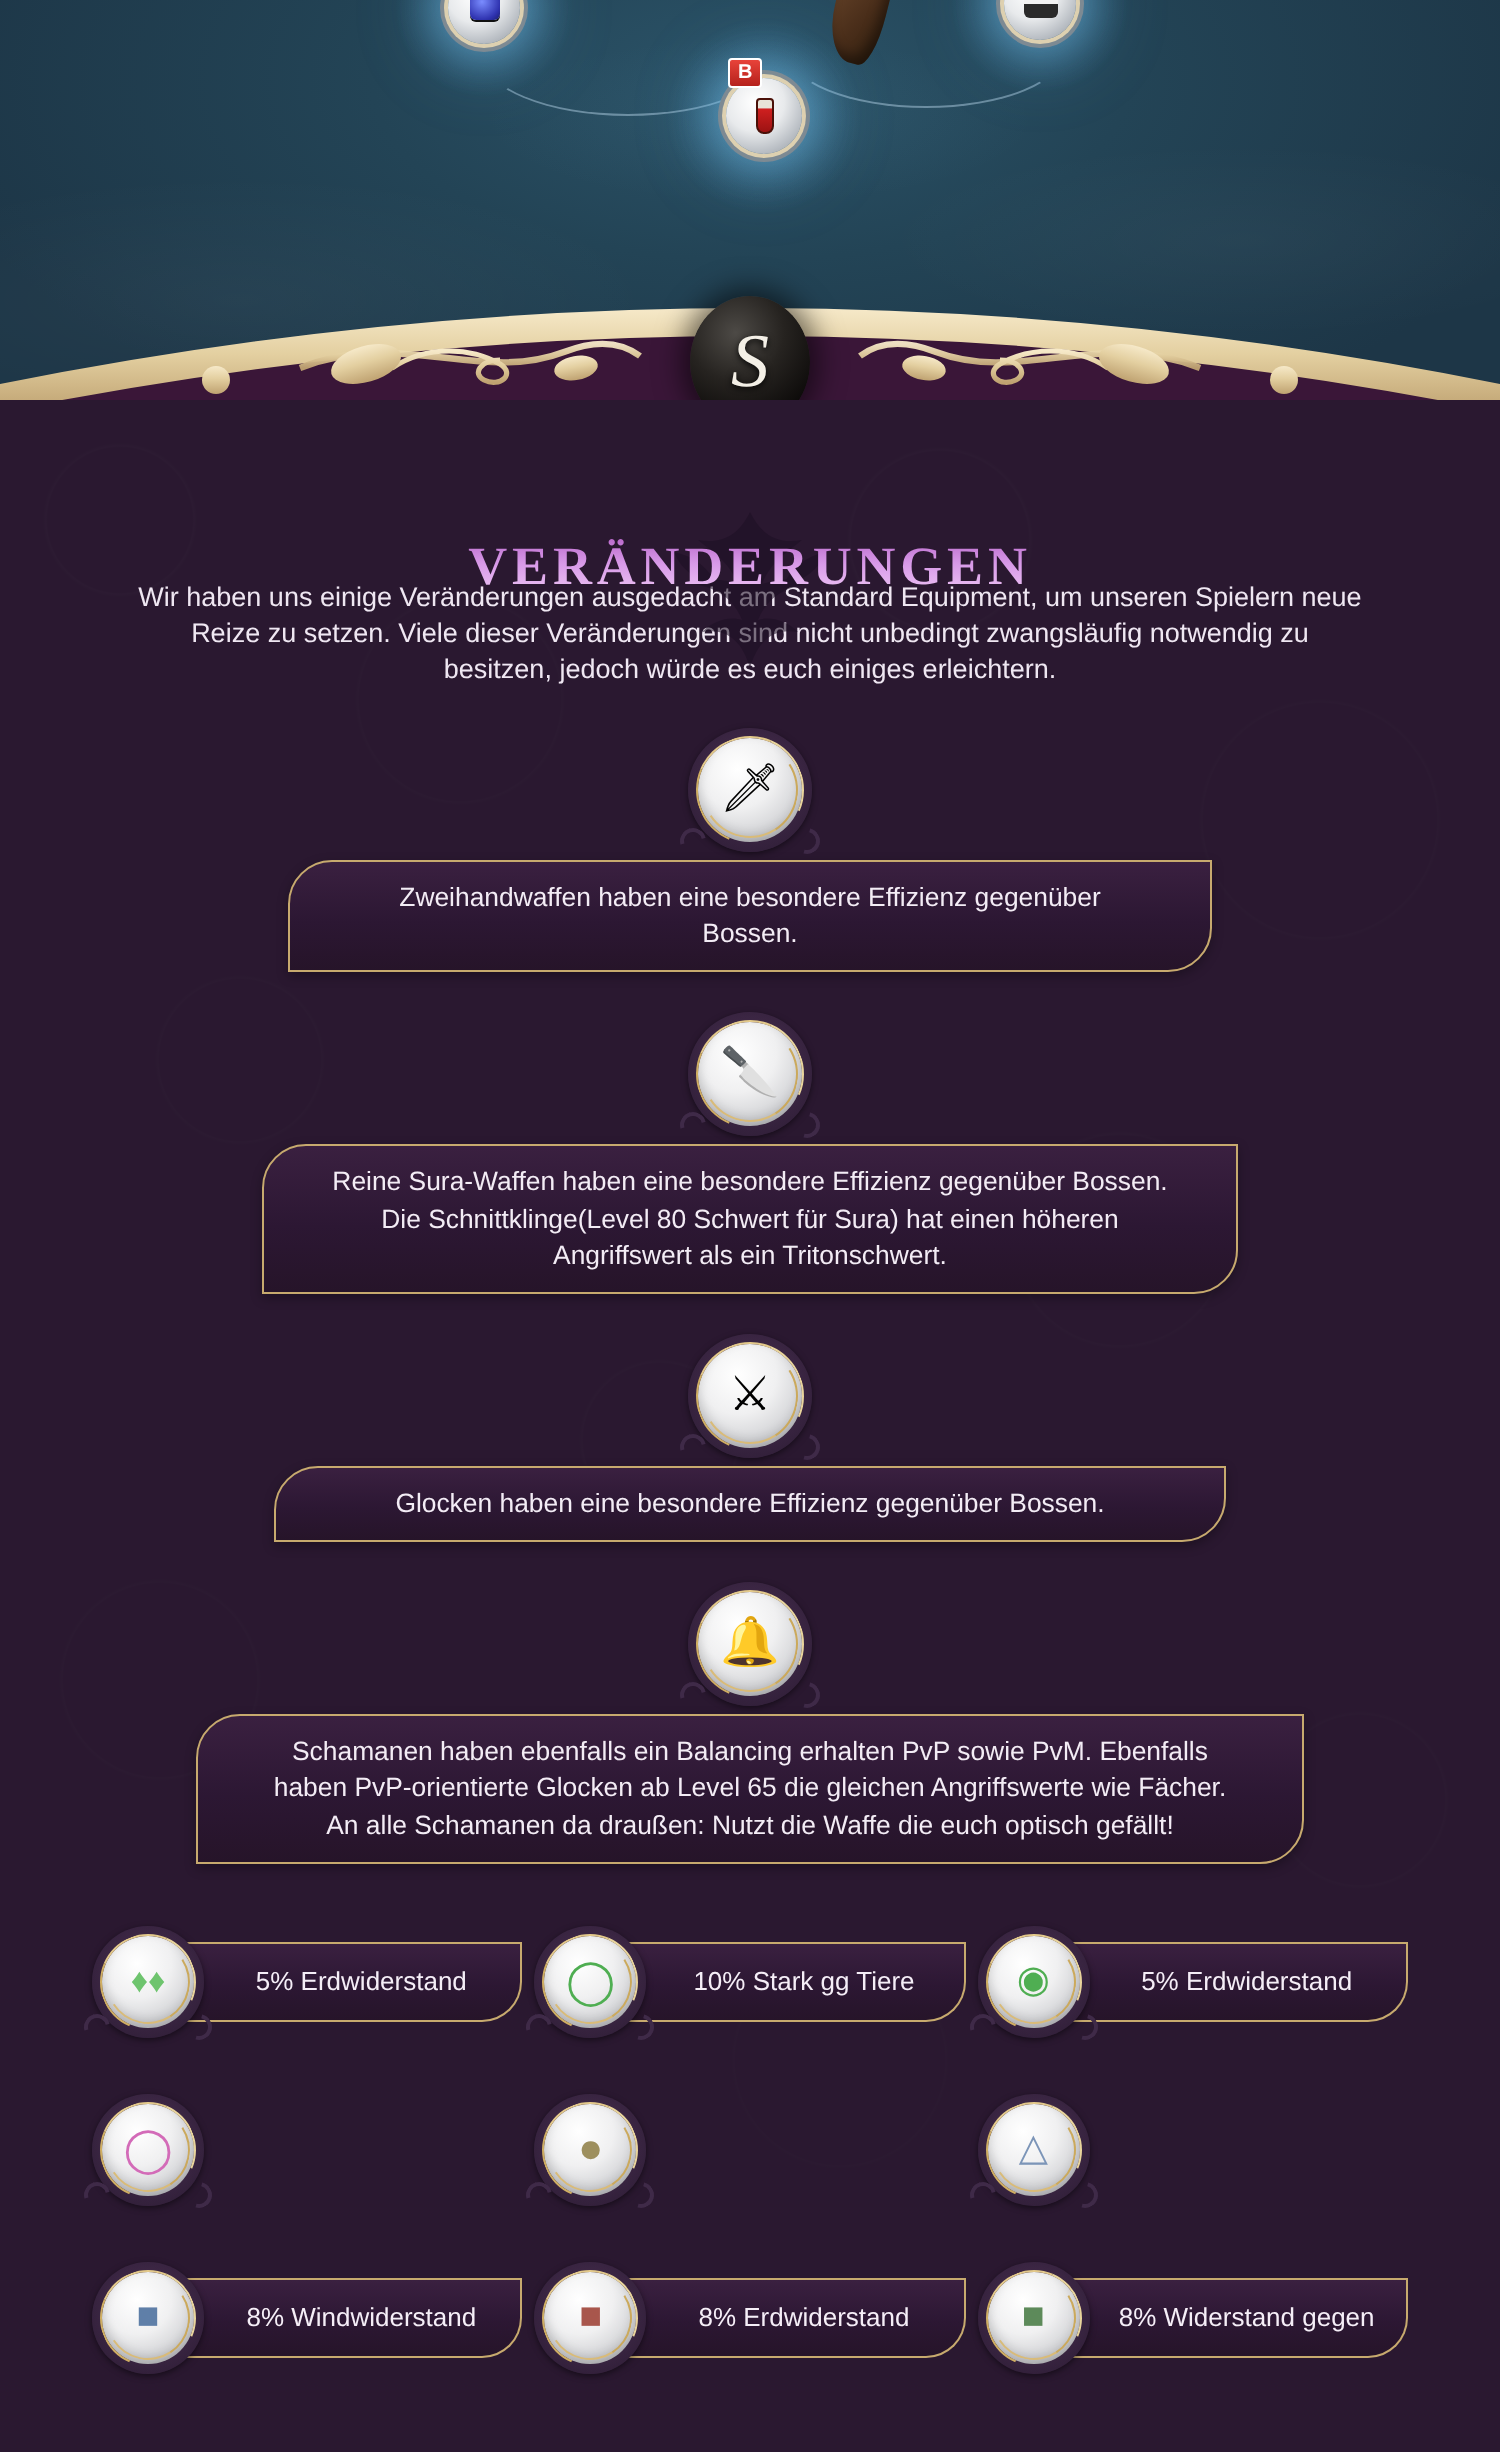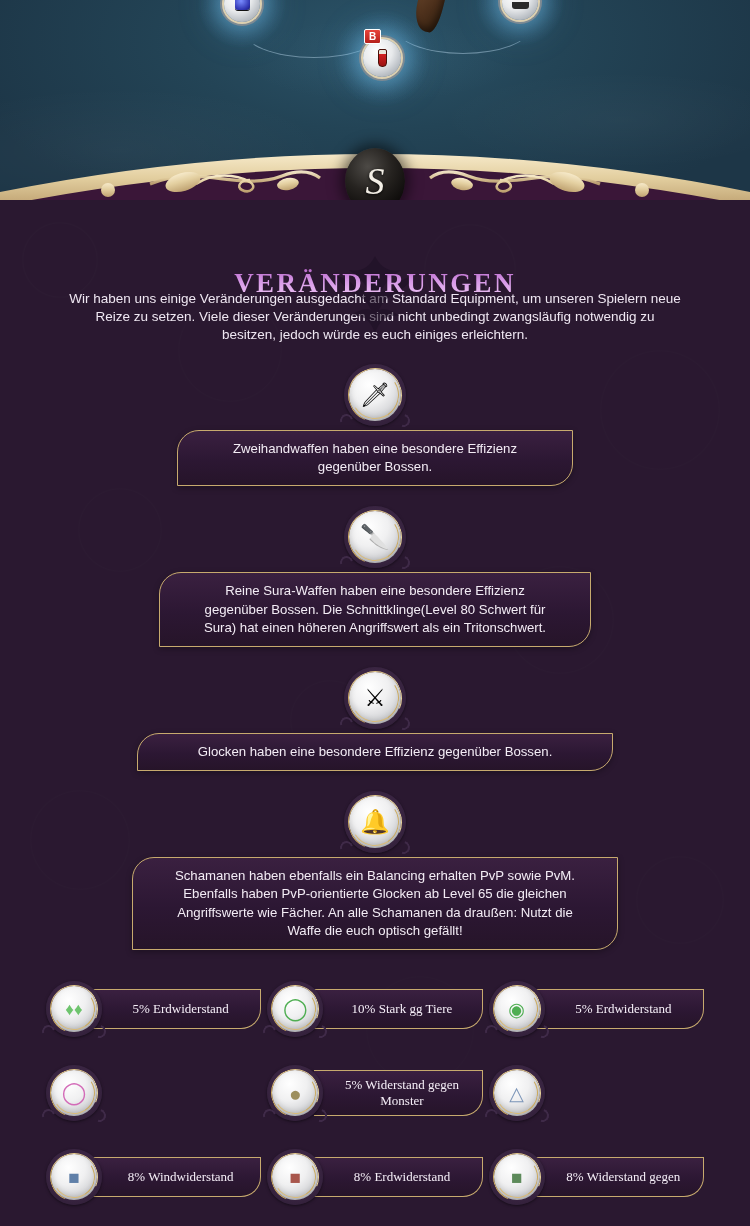--- a/index.html
+++ b/index.html
@@ -303,21 +303,20 @@
     border-radius: 0 0 20px 0;
     color: #f5eef7;
     font-size: 13px;
     line-height: 1.2;
     display: flex;
     align-items: center;
     justify-content: center;
     text-align: center;
     padding: 6px 14px 6px 22px;
     z-index: 1;
-    font-family: Liberation Serif, serif;
   }
 </style>
 </head>
 <body>
 
 <div class="map-area">
   <div class="map-noise"></div>
 
   <div class="map-link link-left"></div>
   <div class="map-link link-right"></div>
@@ -401,35 +400,35 @@
             <div class="medallion" style="width:62px;height:62px;flex:0 0 62px">
               <div class="ring-outer"></div>
               <div class="disc"></div>
               <div class="goldarc"></div>
               <div class="goldarc2"></div>
               <div class="swirl l"></div>
               <div class="swirl r"></div>
               <div class="glyph">🗡</div>
             </div>
           </div>
-          <div class="banner" style="width:396px">Zweihandwaffen haben eine besondere Effizienz gegenüber Bossen.</div>
+          <div class="banner" style="width:462px">Zweihandwaffen haben eine besondere Effizienz gegenüber Bossen.</div>
         </div>
         <div class="feature">
           <div class="feature-icon-wrap">
             <div class="medallion" style="width:62px;height:62px;flex:0 0 62px">
               <div class="ring-outer"></div>
               <div class="disc"></div>
               <div class="goldarc"></div>
               <div class="goldarc2"></div>
               <div class="swirl l"></div>
               <div class="swirl r"></div>
               <div class="glyph">🔪</div>
             </div>
           </div>
-          <div class="banner" style="width:432px">Reine Sura-Waffen haben eine besondere Effizienz gegenüber Bossen. Die Schnittklinge(Level 80 Schwert für Sura) hat einen höheren Angriffswert als ein Tritonschwert.</div>
+          <div class="banner" style="width:488px">Reine Sura-Waffen haben eine besondere Effizienz gegenüber Bossen. Die Schnittklinge(Level 80 Schwert für Sura) hat einen höheren Angriffswert als ein Tritonschwert.</div>
         </div>
         <div class="feature">
           <div class="feature-icon-wrap">
             <div class="medallion" style="width:62px;height:62px;flex:0 0 62px">
               <div class="ring-outer"></div>
               <div class="disc"></div>
               <div class="goldarc"></div>
               <div class="goldarc2"></div>
               <div class="swirl l"></div>
               <div class="swirl r"></div>
@@ -443,21 +442,21 @@
             <div class="medallion" style="width:62px;height:62px;flex:0 0 62px">
               <div class="ring-outer"></div>
               <div class="disc"></div>
               <div class="goldarc"></div>
               <div class="goldarc2"></div>
               <div class="swirl l"></div>
               <div class="swirl r"></div>
               <div class="glyph">🔔</div>
             </div>
           </div>
-          <div class="banner" style="width:486px">Schamanen haben ebenfalls ein Balancing erhalten PvP sowie PvM. Ebenfalls haben PvP-orientierte Glocken ab Level 65 die gleichen Angriffswerte wie Fächer. An alle Schamanen da draußen: Nutzt die Waffe die euch optisch gefällt!</div>
+          <div class="banner" style="width:554px">Schamanen haben ebenfalls ein Balancing erhalten PvP sowie PvM. Ebenfalls haben PvP-orientierte Glocken ab Level 65 die gleichen Angriffswerte wie Fächer. An alle Schamanen da draußen: Nutzt die Waffe die euch optisch gefällt!</div>
         </div>
       </div>
 
     <div class="grid" id="grid">
         <div class="grid-item">
           <div class="medallion" style="width:56px;height:56px;flex:0 0 56px">
             <div class="ring-outer"></div>
             <div class="disc"></div>
             <div class="goldarc"></div>
             <div class="goldarc2"></div>
@@ -515,21 +514,20 @@
             <div class="ring-outer"></div>
             <div class="disc"></div>
             <div class="goldarc"></div>
             <div class="goldarc2"></div>
             <div class="swirl l"></div>
             <div class="swirl r"></div>
             <div class="glyph">
               <span style="color:#9d8f5e;font-size:21px">●</span>
             </div>
           </div>
-          <div class="mini-banner">5% Widerstand gegen Monster</div>
         </div>
         <div class="grid-item">
           <div class="medallion" style="width:56px;height:56px;flex:0 0 56px">
             <div class="ring-outer"></div>
             <div class="disc"></div>
             <div class="goldarc"></div>
             <div class="goldarc2"></div>
             <div class="swirl l"></div>
             <div class="swirl r"></div>
             <div class="glyph">

